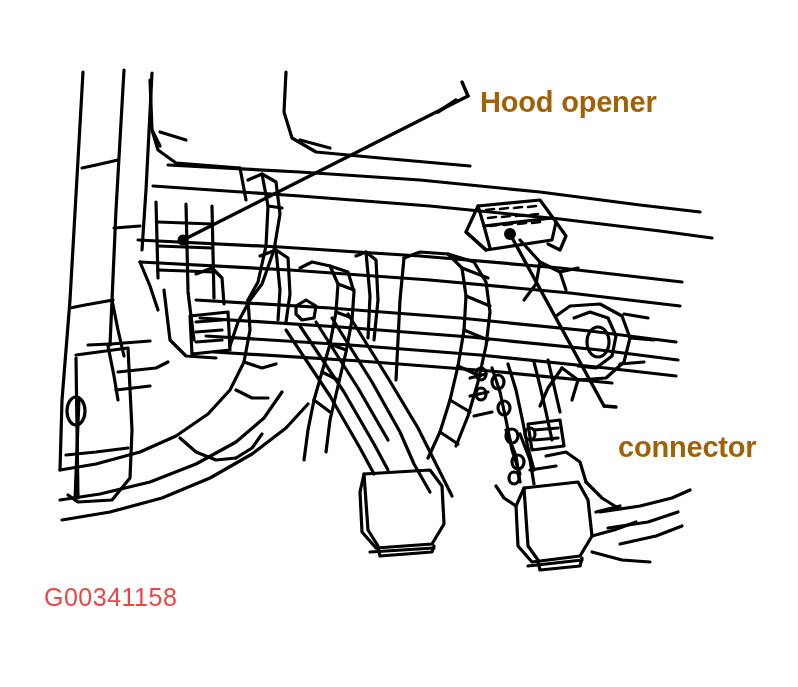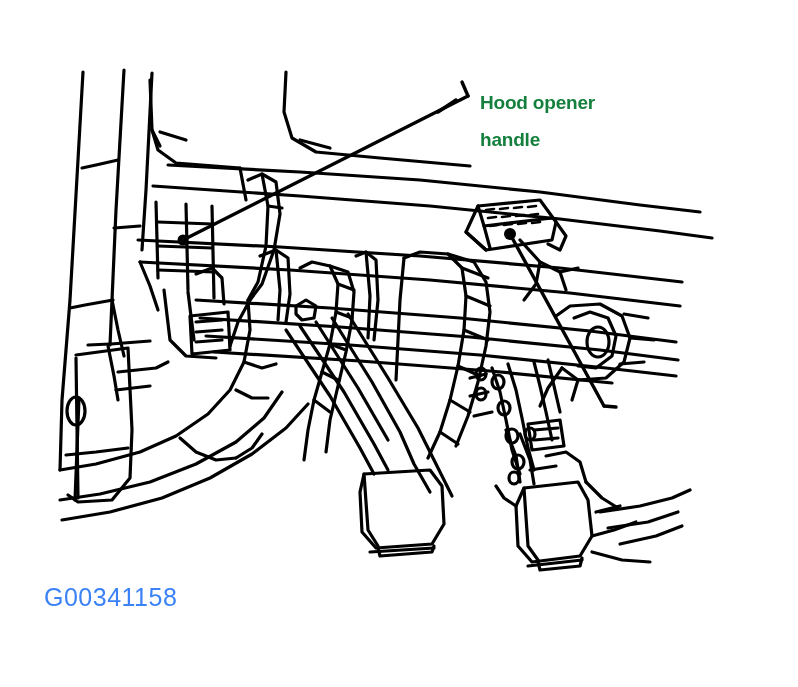--- a/index.html
+++ b/index.html
@@ -7,34 +7,34 @@
   body{
     width:798px;height:687px;position:relative;overflow:hidden;
     font-family:"Liberation Sans", sans-serif;
     -webkit-font-smoothing:none;
   }
   #figure{position:absolute;left:0;top:0;width:798px;height:687px;}
   .callout-text{
     position:absolute;
     font-family:"Liberation Sans", sans-serif;
     font-weight:bold;
-    font-size:19px;
+    font-size:29px;
     line-height:37px;
-    color:#15803d;
+    color:#a16207;
     white-space:pre;
     letter-spacing:-0.2px;
   }
   #label-hood{left:480px;top:84px;}
   #label-dlc{left:618px;top:392px;}
   #fig-number{
     position:absolute;left:44px;top:583px;
     font-family:"Liberation Sans", sans-serif;
     font-weight:normal;
     font-size:25px;
-    color:#3b82f6;
+    color:#ef4444;
     letter-spacing:0.5px;
     white-space:pre;
   }
 </style>
 </head>
 <body>
 
 <svg id="figure" viewBox="0 0 798 687" xmlns="http://www.w3.org/2000/svg">
   <rect x="0" y="0" width="798" height="687" fill="#ffffff"></rect>
 
@@ -271,17 +271,17 @@
     <circle cx="183" cy="240" r="5.5" fill="#000000" stroke="none"></circle>
 
     <g stroke-width="3.4">
       <path d="M510 234 L604 406"></path>
       <path d="M604 406 L616 407"></path>
     </g>
     <circle cx="510" cy="234" r="6" fill="#000000" stroke="none"></circle>
   </g>
 </svg>
 
-<div class="callout-text" id="label-hood"><span>Hood opener</span><br><span>handle</span></div>
-
-<div class="callout-text" id="label-dlc"><br></div>
+<div class="callout-text" id="label-hood"><span>Hood opener</span><br></div>
+
+<div class="callout-text" id="label-dlc"><br><span>connector</span></div>
 
 <div id="fig-number">G00341158</div>
 
 </body></html>

